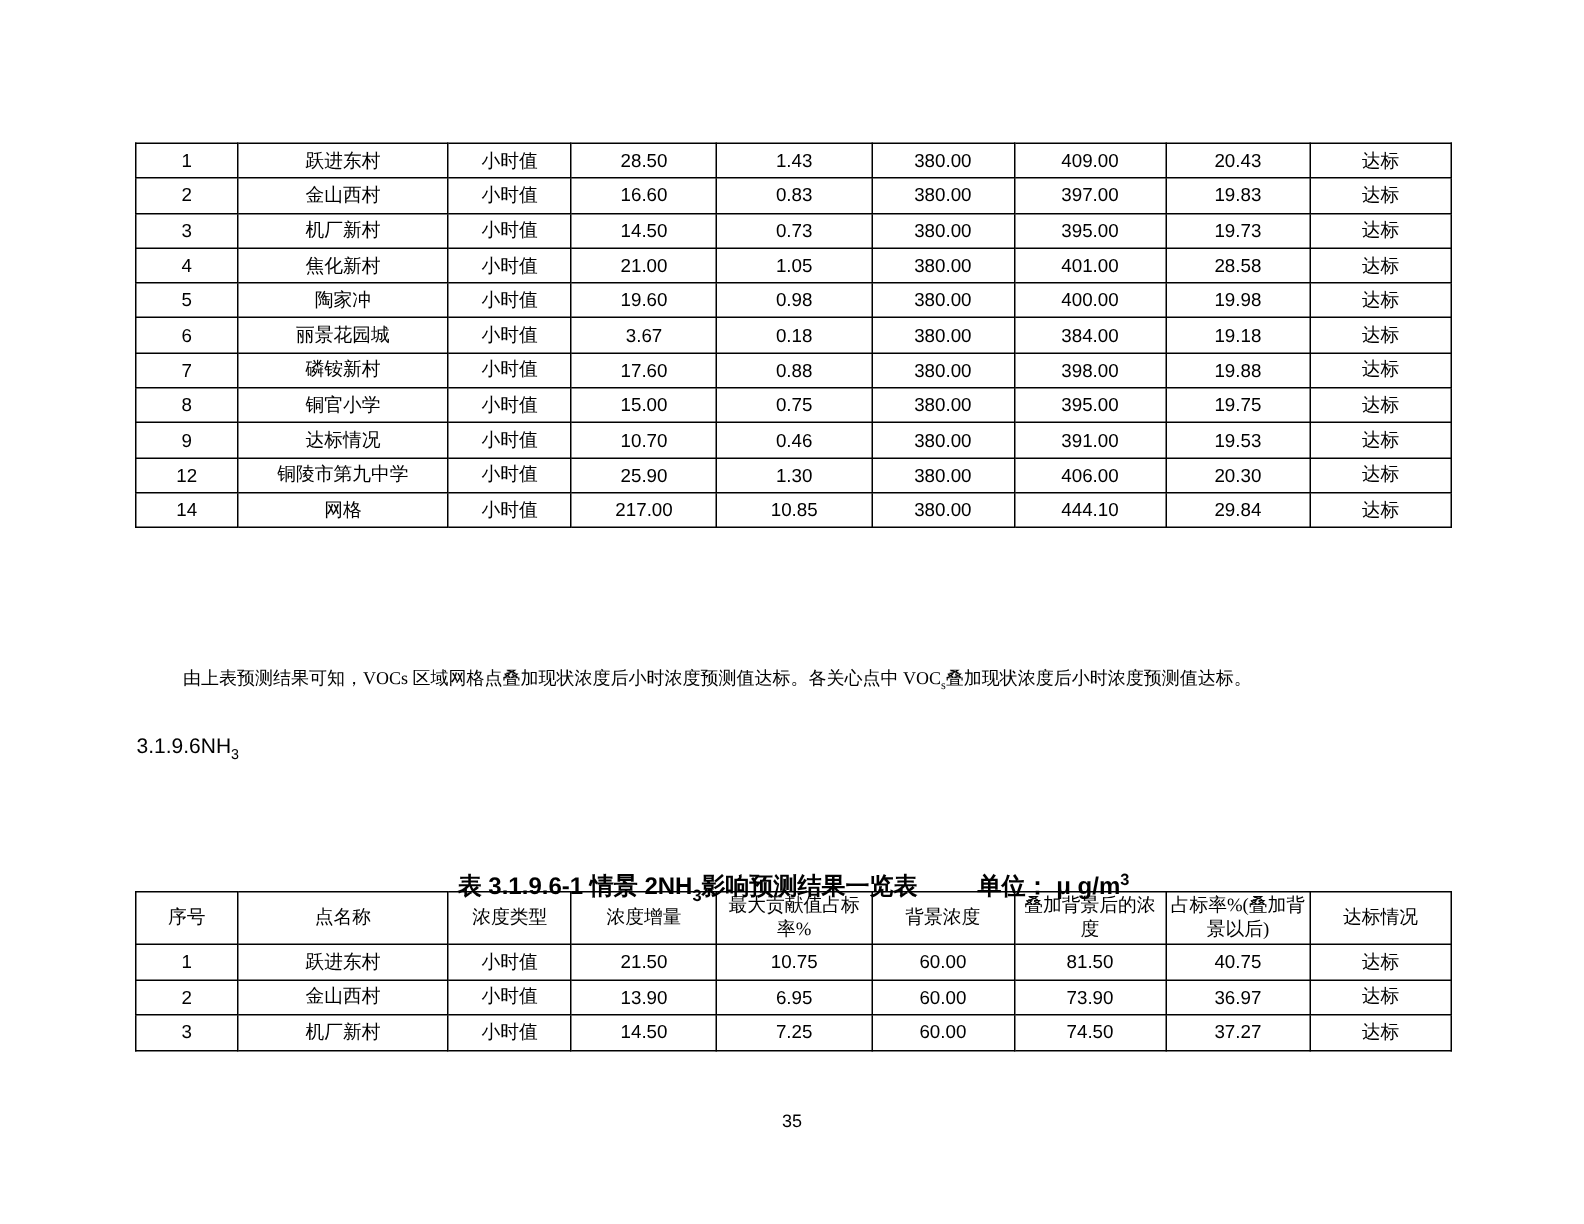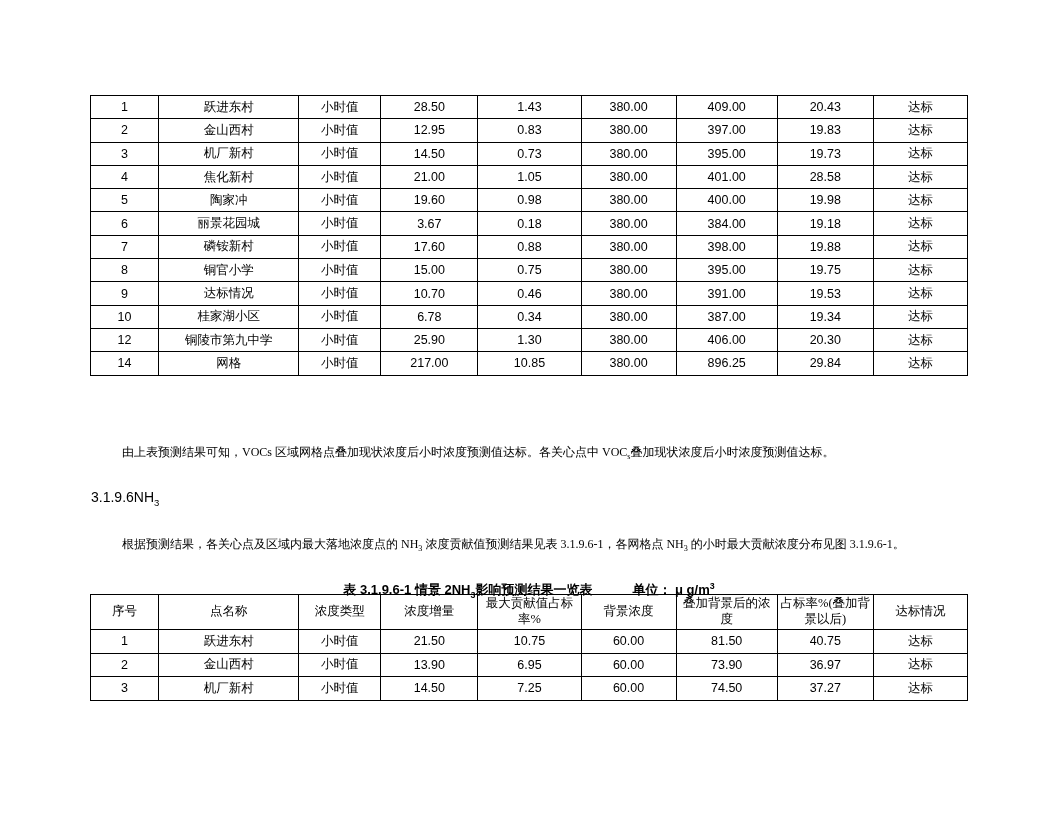--- a/index.html
+++ b/index.html
@@ -33,21 +33,21 @@
     line-height:33px; text-align:justify; text-indent:32px;
   }
   #para1 { top:424px; }
   #para2 { top:516px; }
   .heading {
     position:absolute; left:91px; top:489px; font-size:14px;
     font-family:"Liberation Sans","DejaVu Sans",sans-serif; font-weight:400;
   }
   .table-title {
     position:absolute; left:90px; top:581px; width:878px; text-align:center;
-    font-size:13px; font-weight:bold;
+    font-size:16px; font-weight:bold;
     font-family:"Liberation Sans","DejaVu Sans",sans-serif;
   }
   .table-title .unit { margin-left:40px; }
   sub { font-size:68%; }
   sup { font-size:68%; }
   .page-number {
     position:absolute; left:0; top:740px; width:100%; text-align:center;
     font-size:12px; font-family:"Liberation Sans","DejaVu Sans",sans-serif;
   }
 </style>
@@ -77,21 +77,21 @@
           <td class="num">1.43</td>
           <td class="num">380.00</td>
           <td class="num">409.00</td>
           <td class="num">20.43</td>
           <td class="cn">达标</td>
         </tr>
         <tr>
           <td class="num">2</td>
           <td class="cn">金山西村</td>
           <td class="cn">小时值</td>
-          <td class="num">12.95</td>
+          <td class="num">16.60</td>
           <td class="num">0.83</td>
           <td class="num">380.00</td>
           <td class="num">397.00</td>
           <td class="num">19.83</td>
           <td class="cn">达标</td>
         </tr>
         <tr>
           <td class="num">3</td>
           <td class="cn">机厂新村</td>
           <td class="cn">小时值</td>
@@ -162,60 +162,48 @@
           <td class="cn">达标情况</td>
           <td class="cn">小时值</td>
           <td class="num">10.70</td>
           <td class="num">0.46</td>
           <td class="num">380.00</td>
           <td class="num">391.00</td>
           <td class="num">19.53</td>
           <td class="cn">达标</td>
         </tr>
         <tr>
-          <td class="num">10</td>
-          <td class="cn">桂家湖小区</td>
-          <td class="cn">小时值</td>
-          <td class="num">6.78</td>
-          <td class="num">0.34</td>
-          <td class="num">380.00</td>
-          <td class="num">387.00</td>
-          <td class="num">19.34</td>
-          <td class="cn">达标</td>
-        </tr>
-        <tr>
           <td class="num">12</td>
           <td class="cn">铜陵市第九中学</td>
           <td class="cn">小时值</td>
           <td class="num">25.90</td>
           <td class="num">1.30</td>
           <td class="num">380.00</td>
           <td class="num">406.00</td>
           <td class="num">20.30</td>
           <td class="cn">达标</td>
         </tr>
         <tr>
           <td class="num">14</td>
           <td class="cn">网格</td>
           <td class="cn">小时值</td>
           <td class="num">217.00</td>
           <td class="num">10.85</td>
           <td class="num">380.00</td>
-          <td class="num">896.25</td>
+          <td class="num">444.10</td>
           <td class="num">29.84</td>
           <td class="cn">达标</td>
         </tr>
       </tbody>
   </table>
 
   <p class="para" id="para1"><span>由上表预测结果可知，VOCs 区域网格点叠加现状浓度后小时浓度预测值达标。各关心点中 VOC</span><sub>s</sub><span>叠加现状浓度后小时浓度预测值达标。</span></p>
 
   <div class="heading"><span>3.1.9.6NH</span><sub>3</sub></div>
 
-  <p class="para" id="para2"><span>根据预测结果，各关心点及区域内最大落地浓度点的 NH</span><sub>3</sub><span> 浓度贡献值预测结果见表 3.1.9.6-1，各网格点 NH</span><sub>3</sub><span> 的小时最大贡献浓度分布见图 3.1.9.6-1。</span></p>
 
   <div class="table-title"><span>表 3.1.9.6-1 情景 2NH</span><sub>3</sub><span>影响预测结果一览表</span><span class="unit"><span>单位： μ g/m</span><sup>3</sup></span></div>
 
   <table id="table2">
     <colgroup>
       <col style="width:68px">
         <col style="width:140px">
         <col style="width:82px">
       <col style="width:97px">
         <col style="width:103px">
@@ -267,14 +255,15 @@
           <td class="num">14.50</td>
           <td class="num">7.25</td>
           <td class="num">60.00</td>
           <td class="num">74.50</td>
           <td class="num">37.27</td>
           <td class="cn">达标</td>
         </tr>
       </tbody>
   </table>
 
+  <div class="page-number">35</div>
 
 </div>
 
 </body></html>

